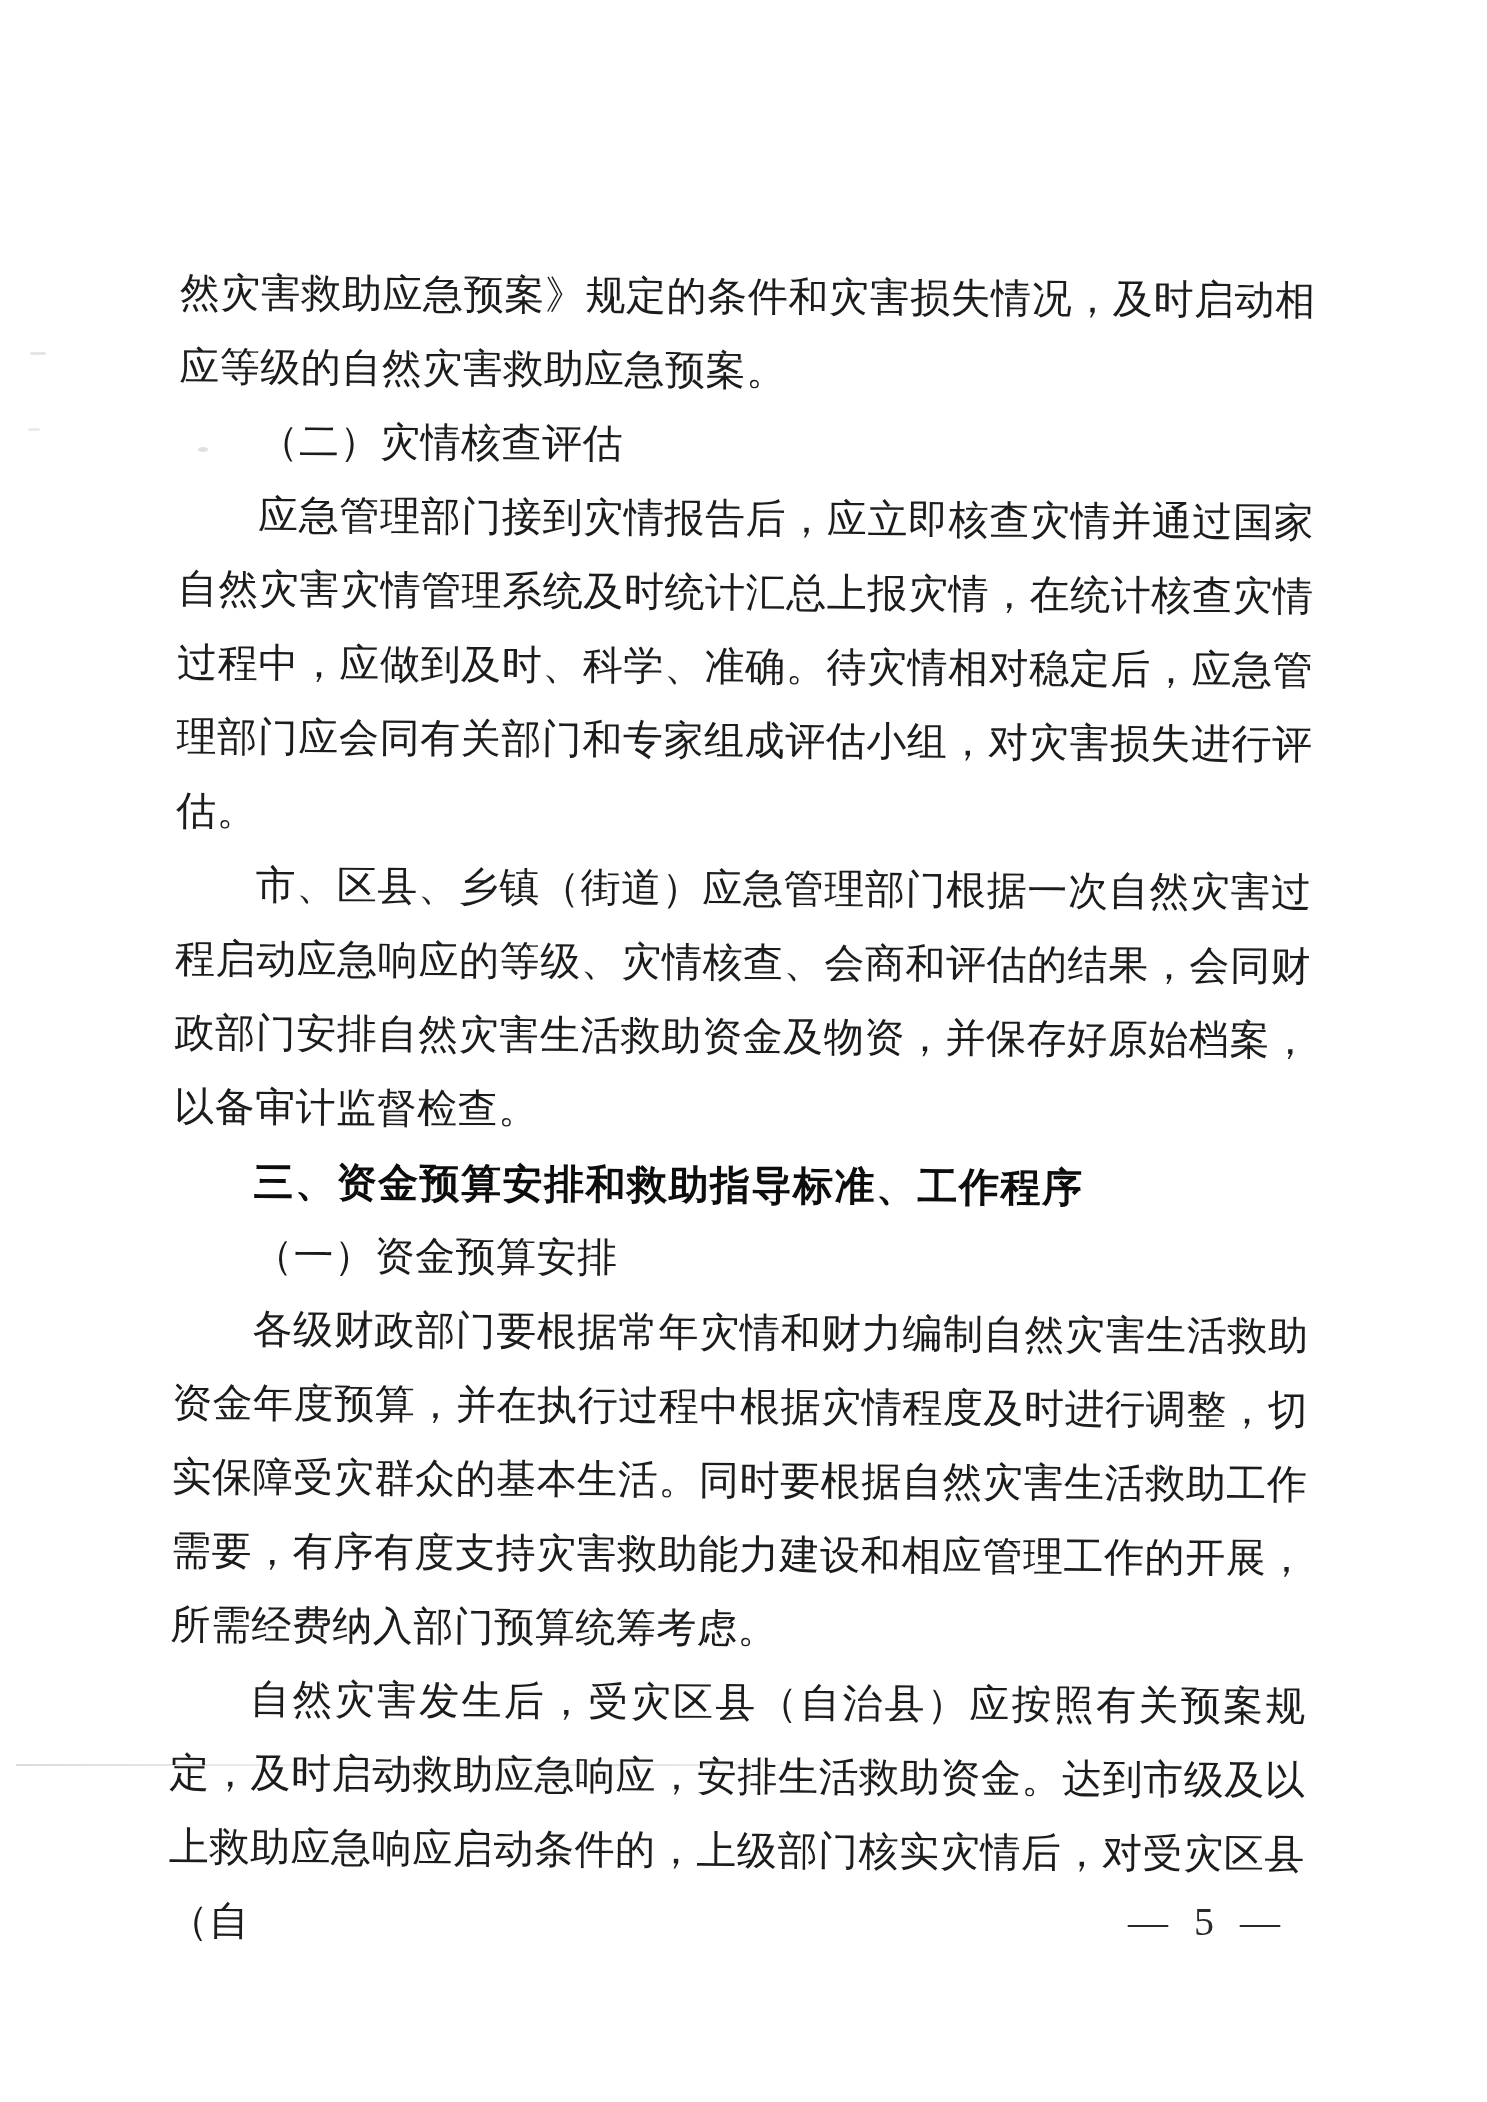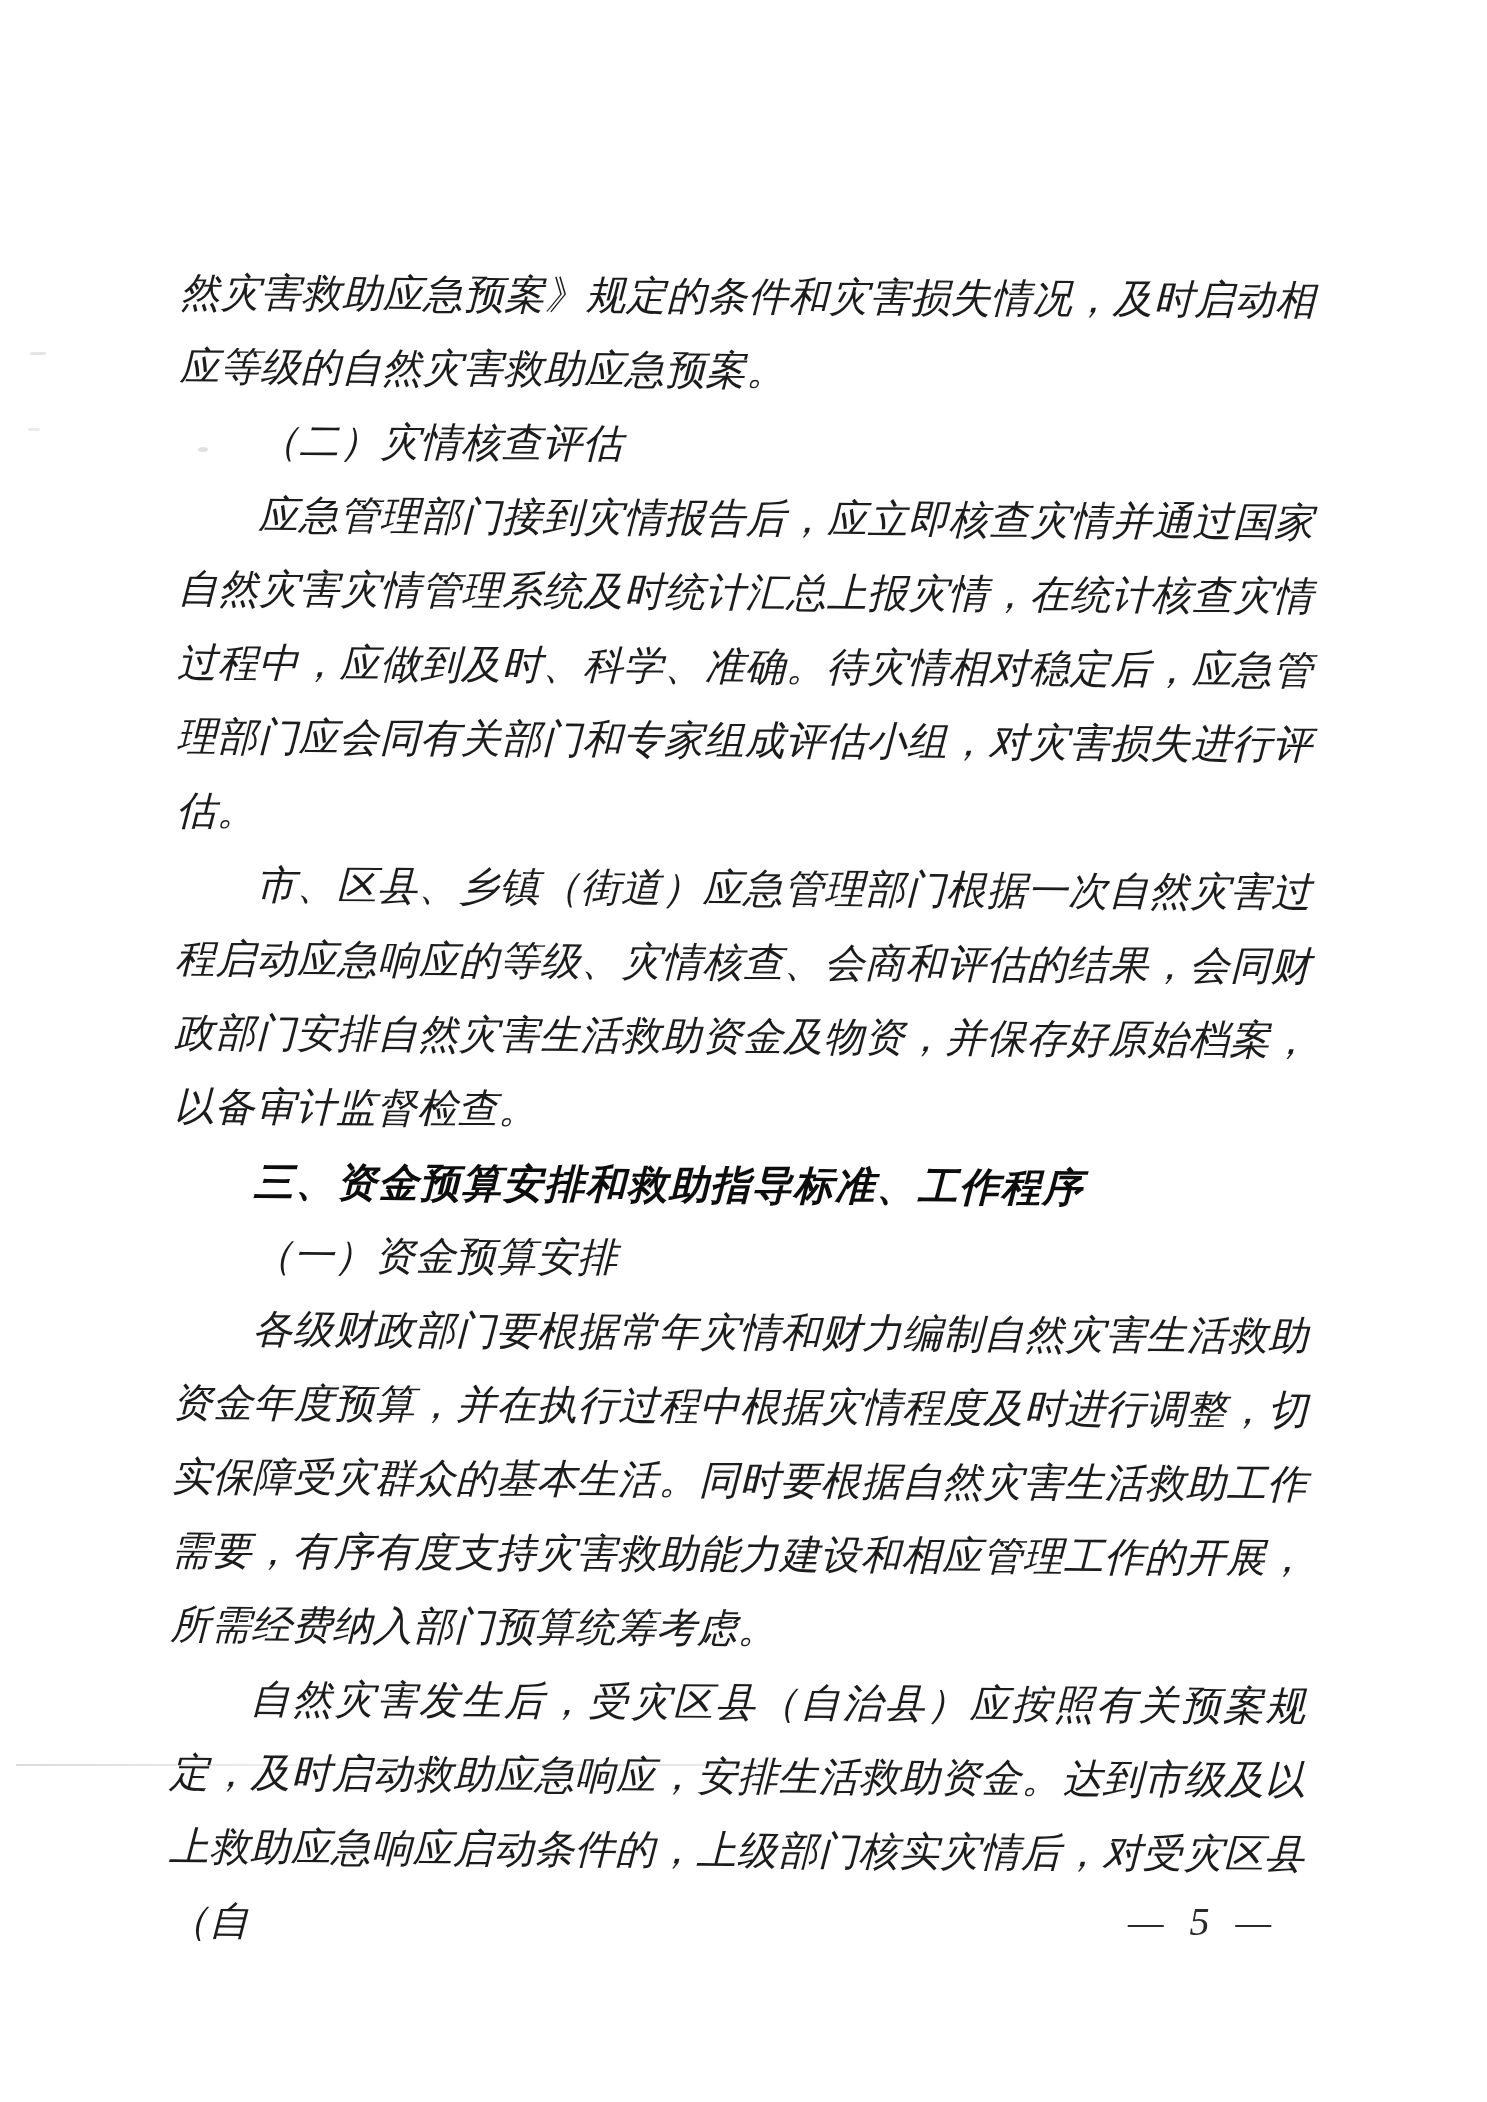--- a/index.html
+++ b/index.html
@@ -10,21 +10,20 @@
   body {
     position: relative;
     width: 1487px;
     height: 2102px;
     overflow: hidden;
   }
   .page {
     position: absolute;
     inset: 0;
     background: #ffffff;
-    font-style: italic;
   }
   
   .text-block {
     position: absolute;
     left: 180px;
     top: 256px;
     width: 1136px;
     transform: rotate(0.4deg);
     transform-origin: 0 0;
     font-family: "Liberation Serif", "DejaVu Serif", serif;

